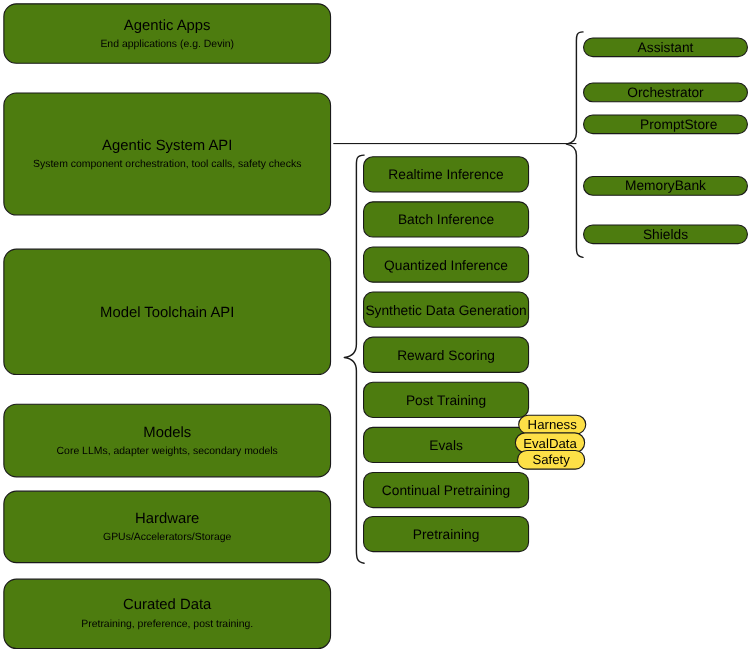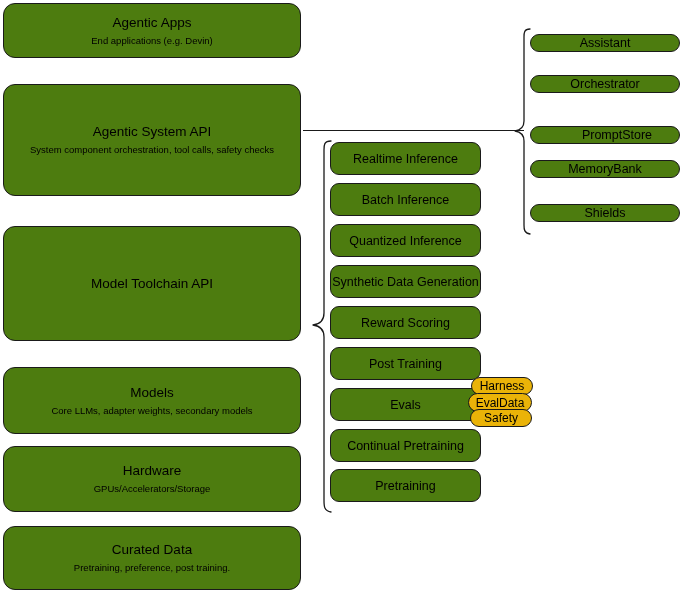--- a/index.html
+++ b/index.html
@@ -66,21 +66,21 @@
     border-radius: 9px;
   }
   .right-box .title { font-size: 12.5px; }
 
   
   .pill {
     position: absolute;
     box-sizing: border-box;
     border: 1.3px solid #1a1a1a;
     border-radius: 999px;
-    background: #eab308;
+    background: #fde047;
     display: flex;
     align-items: center;
     justify-content: center;
     font-size: 12px;
     line-height: 1;
     white-space: nowrap;
   }
 
   
   .connector {
@@ -185,21 +185,21 @@
   <div class="pill z-top" style="left:470px;top:409px;width:62px;height:18px;">
     <span>Safety</span>
   </div>
 
   <div class="box right-box" style="top:34px;">
     <div class="title">Assistant</div>
   </div>
   <div class="box right-box" style="top:75px;">
     <div class="title">Orchestrator</div>
   </div>
-  <div class="box right-box" style="top:126px;padding-left:24px;">
+  <div class="box right-box" style="top:104px;padding-left:24px;">
     <div class="title">PromptStore</div>
   </div>
   <div class="box right-box" style="top:160px;">
     <div class="title">MemoryBank</div>
   </div>
   <div class="box right-box" style="top:204px;">
     <div class="title">Shields</div>
   </div>
 
 </div>

